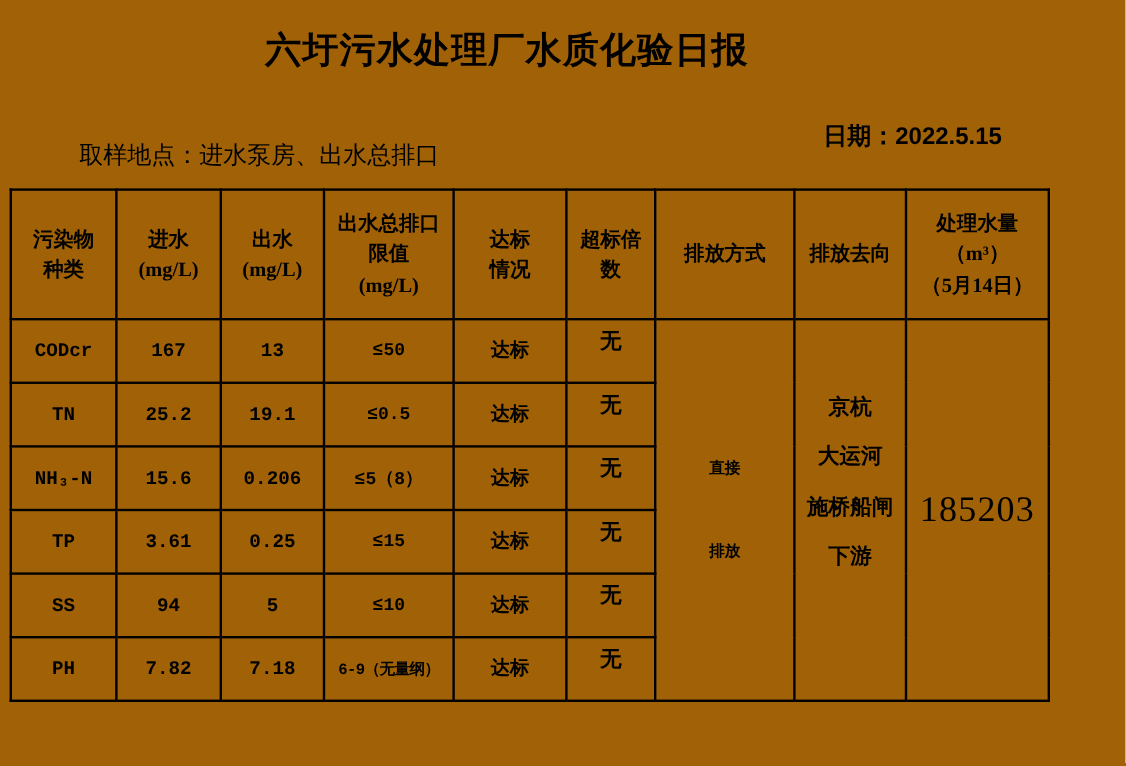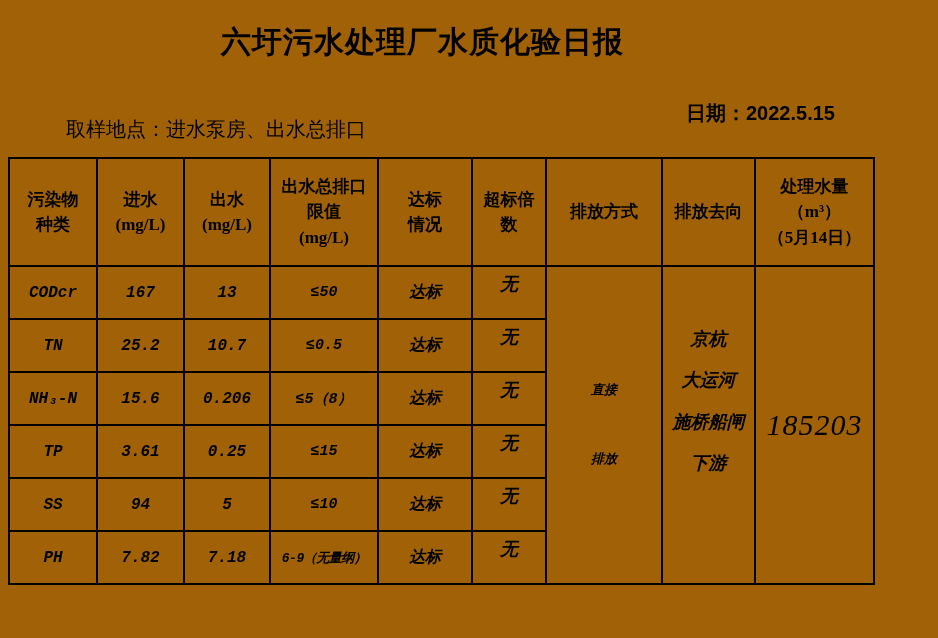--- a/index.html
+++ b/index.html
@@ -48,21 +48,21 @@
   }
   .report th, .report td {
     border: 2px solid #000000;
     text-align: center;
     vertical-align: middle;
     padding: 0;
     white-space: pre-line;
     overflow: hidden;
   }
   .report thead tr { height: 108px; }
-  .report tbody tr { height: 53px; font-style: italic; }
+  .report tbody tr { height: 53px; }
   .report th {
     font-size: 17px;
     font-weight: bold;
     line-height: 1.5;
     font-family: "Liberation Serif", "DejaVu Serif", serif;
   }
   td.latin {
     font-family: "Liberation Mono", "DejaVu Sans Mono", monospace;
     font-size: 16px;
     font-weight: bold;
@@ -163,21 +163,21 @@
 排放</td>
         <td class="dest" rowspan="6">京杭
 大运河
 施桥船闸
 下游</td>
         <td class="volume" rowspan="6">185203</td>
       </tr>
       <tr>
         <td class="latin">TN</td>
         <td class="latin">25.2</td>
-        <td class="latin">10.7</td>
+        <td class="latin">19.1</td>
         <td class="limit">≤0.5</td>
         <td class="status">达标</td>
         <td class="exceed">无</td>
       </tr>
       <tr>
         <td class="latin">NH₃-N</td>
         <td class="latin">15.6</td>
         <td class="latin">0.206</td>
         <td class="limit">≤5（8）</td>
         <td class="status">达标</td>

